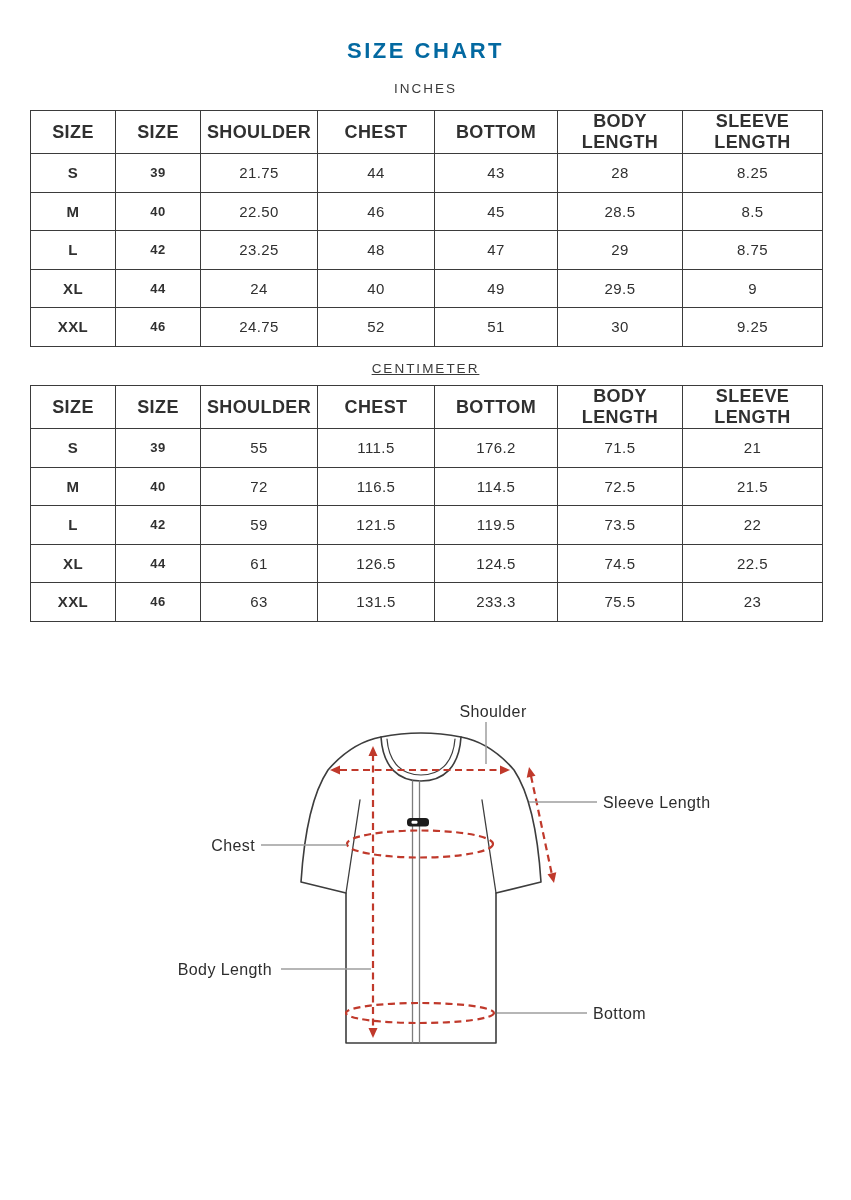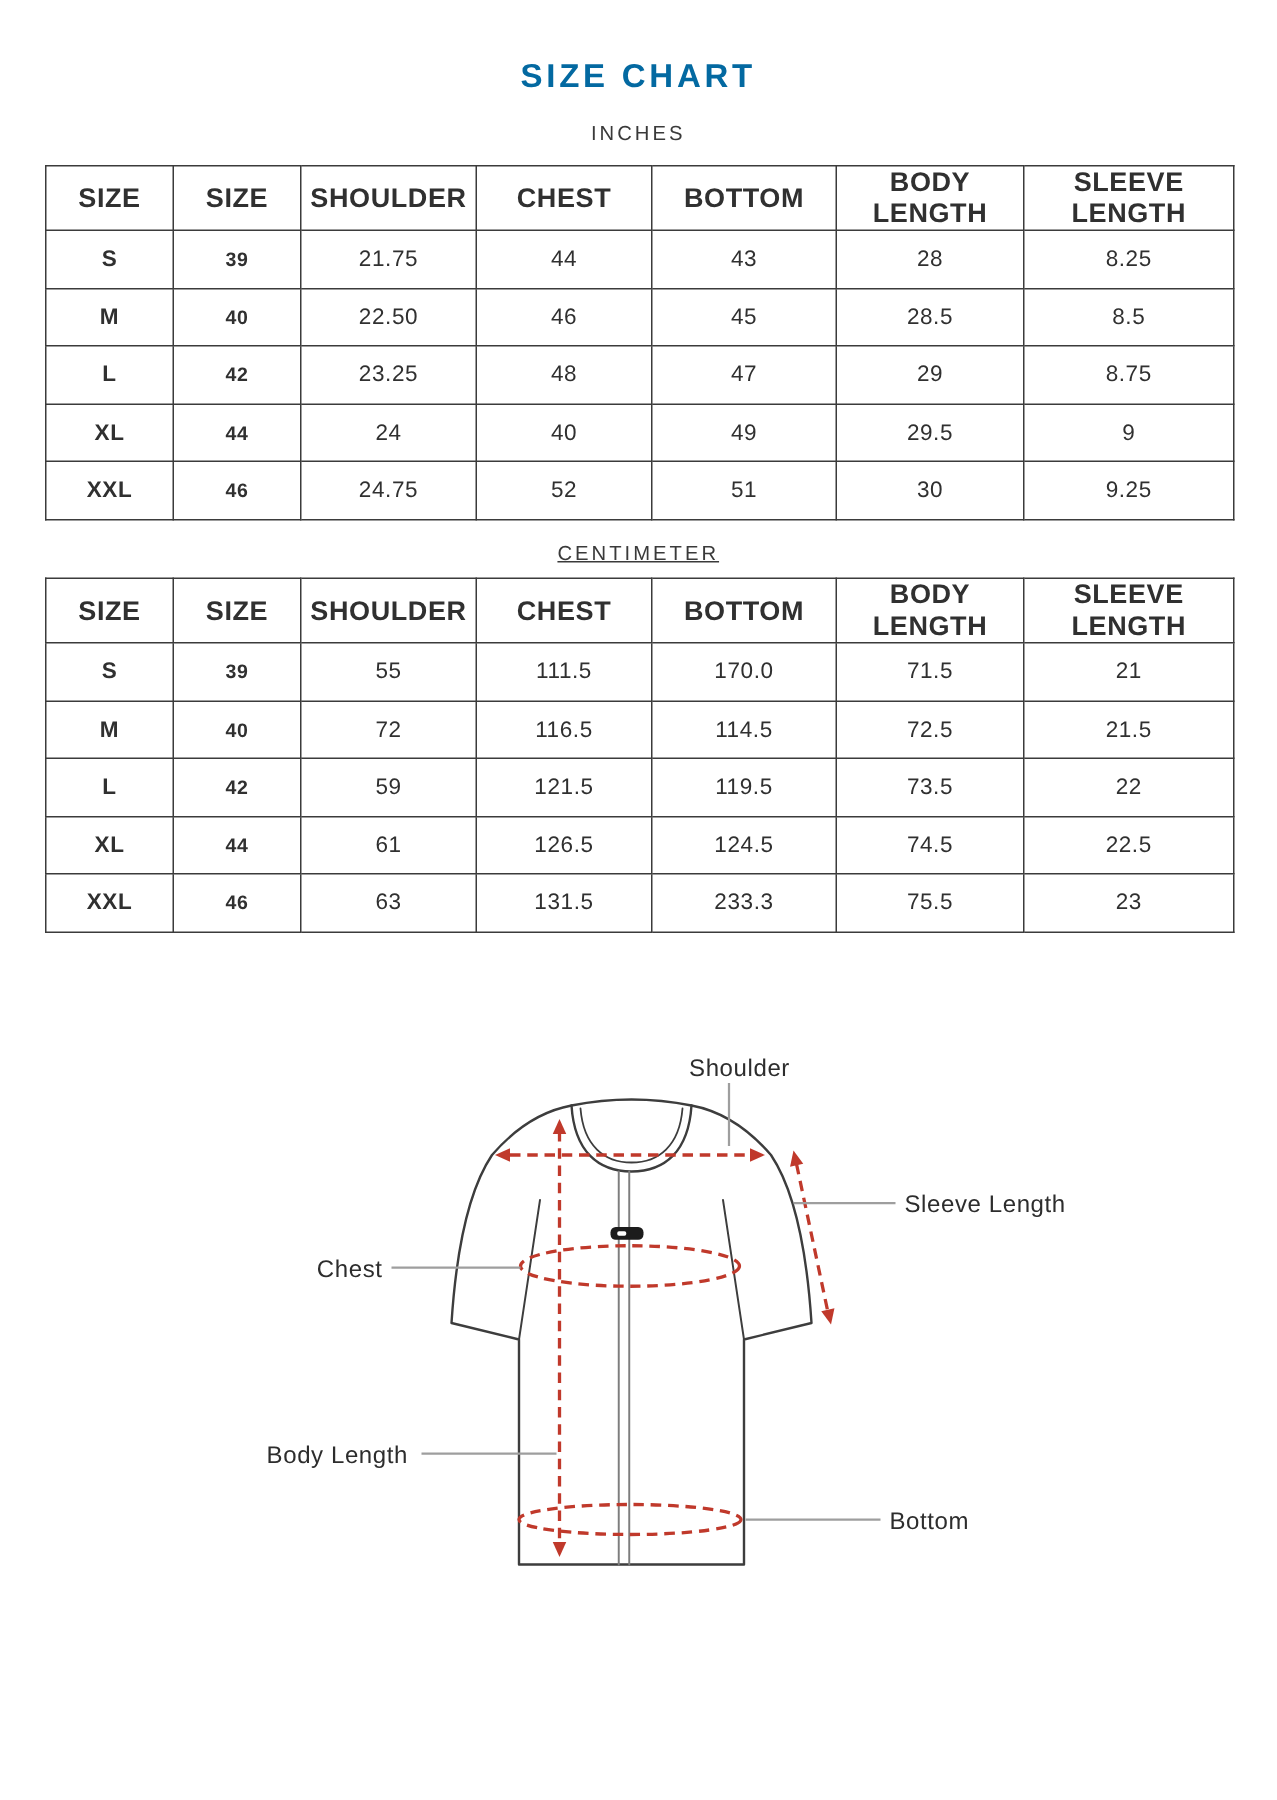--- a/index.html
+++ b/index.html
@@ -141,21 +141,21 @@
           <th>BODY LENGTH</th>
           <th>SLEEVE LENGTH</th>
         </tr>
       </thead>
     <tbody>
         <tr>
           <td>S</td>
           <td>39</td>
           <td>55</td>
           <td>111.5</td>
-          <td>170.0</td>
+          <td>176.2</td>
           <td>71.5</td>
           <td>21</td>
         </tr>
         <tr>
           <td>M</td>
           <td>40</td>
           <td>72</td>
           <td>116.5</td>
           <td>114.5</td>
           <td>72.5</td>

